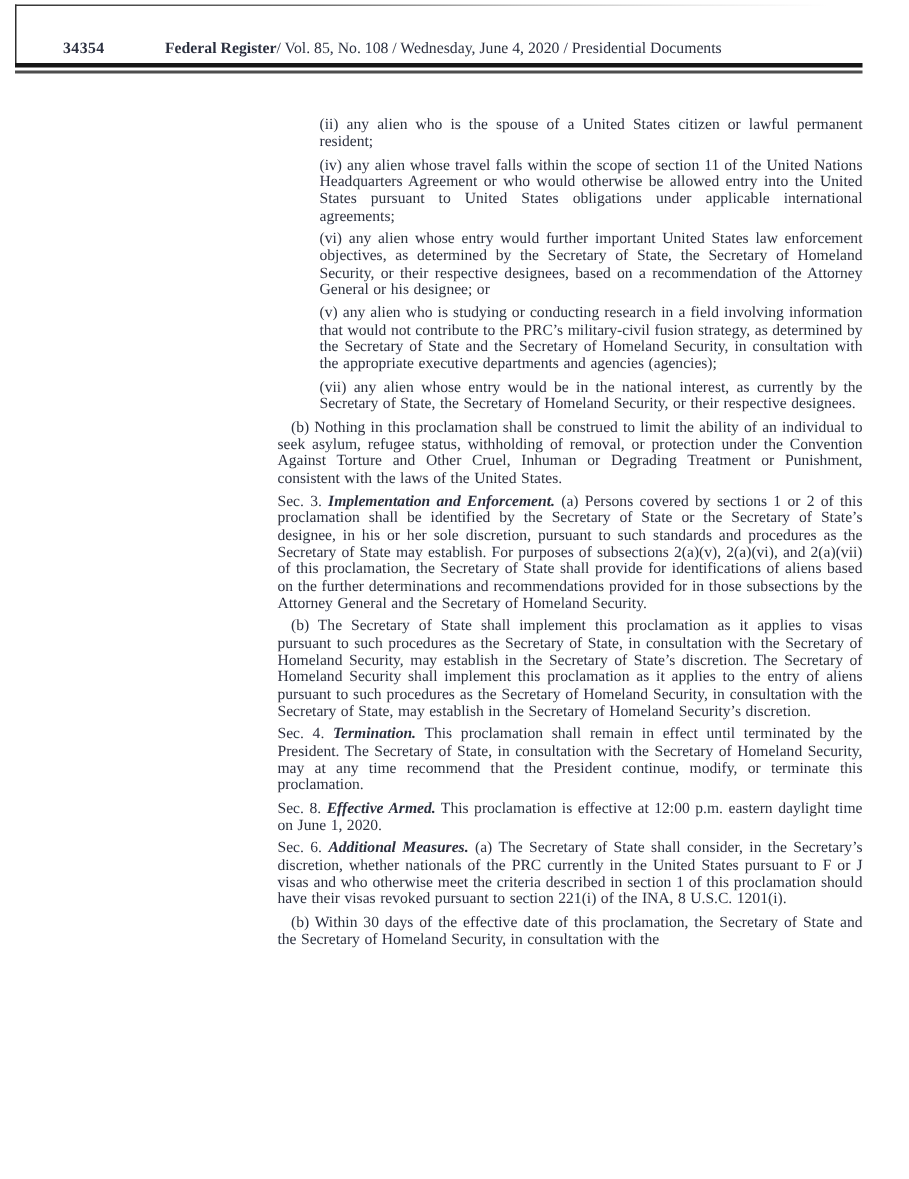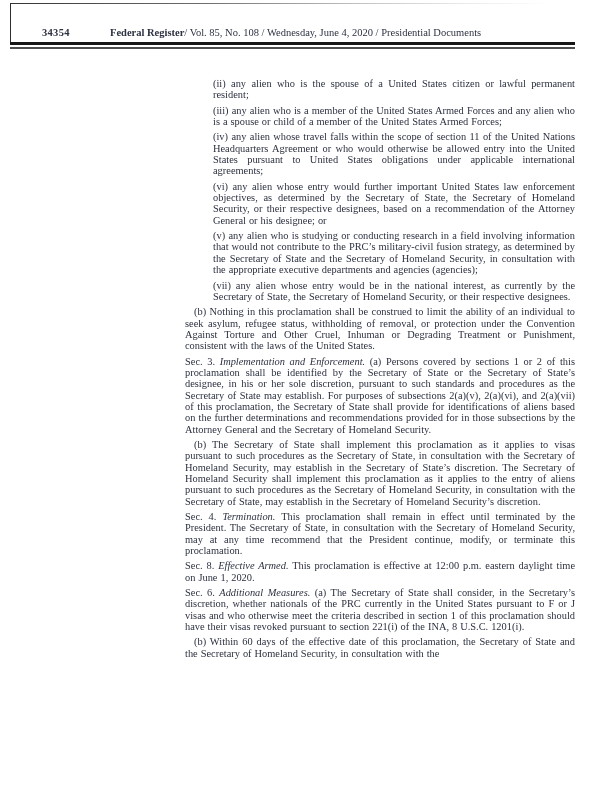--- a/index.html
+++ b/index.html
@@ -62,53 +62,52 @@
     line-height: 11.35px;
     text-align: justify;
     word-spacing: 0.4px;
     margin-top: 36px;
   }
   .content p { margin: 0 0 4px 0; }
   .romanette { padding-left: 28px; }
   .para { text-indent: 9px; }
   .sec-para { text-indent: 0; }
   .sec-label { font-weight: normal; }
-  .sec-title { font-style: italic; }
+  .sec-title { font-style: italic; font-weight: bold; }
 </style>
 </head>
 <body>
 
 <div class="page">
 
   <div class="top-rule"></div>
   <div class="left-rule"></div>
 
   <div class="header-line">
     <span class="page-number">34354</span>
     <span class="citation"><span class="journal">Federal Register</span><span>/ Vol. 85, No. 108 / Wednesday, June 4, 2020 / Presidential Documents</span></span>
   </div>
 
   <div class="double-rule"></div>
 
   <div class="content">
     <p class="romanette">(ii) any alien who is the spouse of a United States citizen or lawful permanent resident;</p>
-    <p class="romanette">(iii) any alien who is a member of the United States Armed Forces and any alien who is a spouse or child of a member of the United States Armed Forces;</p>
     <p class="romanette">(iv) any alien whose travel falls within the scope of section 11 of the United Nations Headquarters Agreement or who would otherwise be allowed entry into the United States pursuant to United States obligations under applicable international agreements;</p>
     <p class="romanette">(vi) any alien whose entry would further important United States law enforcement objectives, as determined by the Secretary of State, the Secretary of Homeland Security, or their respective designees, based on a recommendation of the Attorney General or his designee; or</p>
     <p class="romanette">(v) any alien who is studying or conducting research in a field involving information that would not contribute to the PRC’s military-civil fusion strategy, as determined by the Secretary of State and the Secretary of Homeland Security, in consultation with the appropriate executive departments and agencies (agencies);</p>
     <p class="romanette">(vii) any alien whose entry would be in the national interest, as currently by the Secretary of State, the Secretary of Homeland Security, or their respective designees.</p>
 
     <p class="para">(b) Nothing in this proclamation shall be construed to limit the ability of an individual to seek asylum, refugee status, withholding of removal, or protection under the Convention Against Torture and Other Cruel, Inhuman or Degrading Treatment or Punishment, consistent with the laws of the United States.</p>
 
     <p class="sec-para"><span class="sec-label">Sec. 3.</span> <span class="sec-title">Implementation and Enforcement.</span> <span>(a) Persons covered by sections 1 or 2 of this proclamation shall be identified by the Secretary of State or the Secretary of State’s designee, in his or her sole discretion, pursuant to such standards and procedures as the Secretary of State may establish. For purposes of subsections 2(a)(v), 2(a)(vi), and 2(a)(vii) of this proclamation, the Secretary of State shall provide for identifications of aliens based on the further determinations and recommendations provided for in those subsections by the Attorney General and the Secretary of Homeland Security.</span></p>
 
     <p class="para">(b) The Secretary of State shall implement this proclamation as it applies to visas pursuant to such procedures as the Secretary of State, in consultation with the Secretary of Homeland Security, may establish in the Secretary of State’s discretion. The Secretary of Homeland Security shall implement this proclamation as it applies to the entry of aliens pursuant to such procedures as the Secretary of Homeland Security, in consultation with the Secretary of State, may establish in the Secretary of Homeland Security’s discretion.</p>
 
     <p class="sec-para"><span class="sec-label">Sec. 4.</span> <span class="sec-title">Termination.</span> <span>This proclamation shall remain in effect until terminated by the President. The Secretary of State, in consultation with the Secretary of Homeland Security, may at any time recommend that the President continue, modify, or terminate this proclamation.</span></p>
 
     <p class="sec-para"><span class="sec-label">Sec. 8.</span> <span class="sec-title">Effective Armed.</span> <span>This proclamation is effective at 12:00 p.m. eastern daylight time on June 1, 2020.</span></p>
 
     <p class="sec-para"><span class="sec-label">Sec. 6.</span> <span class="sec-title">Additional Measures.</span> <span>(a) The Secretary of State shall consider, in the Secretary’s discretion, whether nationals of the PRC currently in the United States pursuant to F or J visas and who otherwise meet the criteria described in section 1 of this proclamation should have their visas revoked pursuant to section 221(i) of the INA, 8 U.S.C. 1201(i).</span></p>
 
-    <p class="para">(b) Within 60 days of the effective date of this proclamation, the Secretary of State and the Secretary of Homeland Security, in consultation with the</p>
+    <p class="para">(b) Within 30 days of the effective date of this proclamation, the Secretary of State and the Secretary of Homeland Security, in consultation with the</p>
   </div>
 
 </div>
 
 </body></html>

